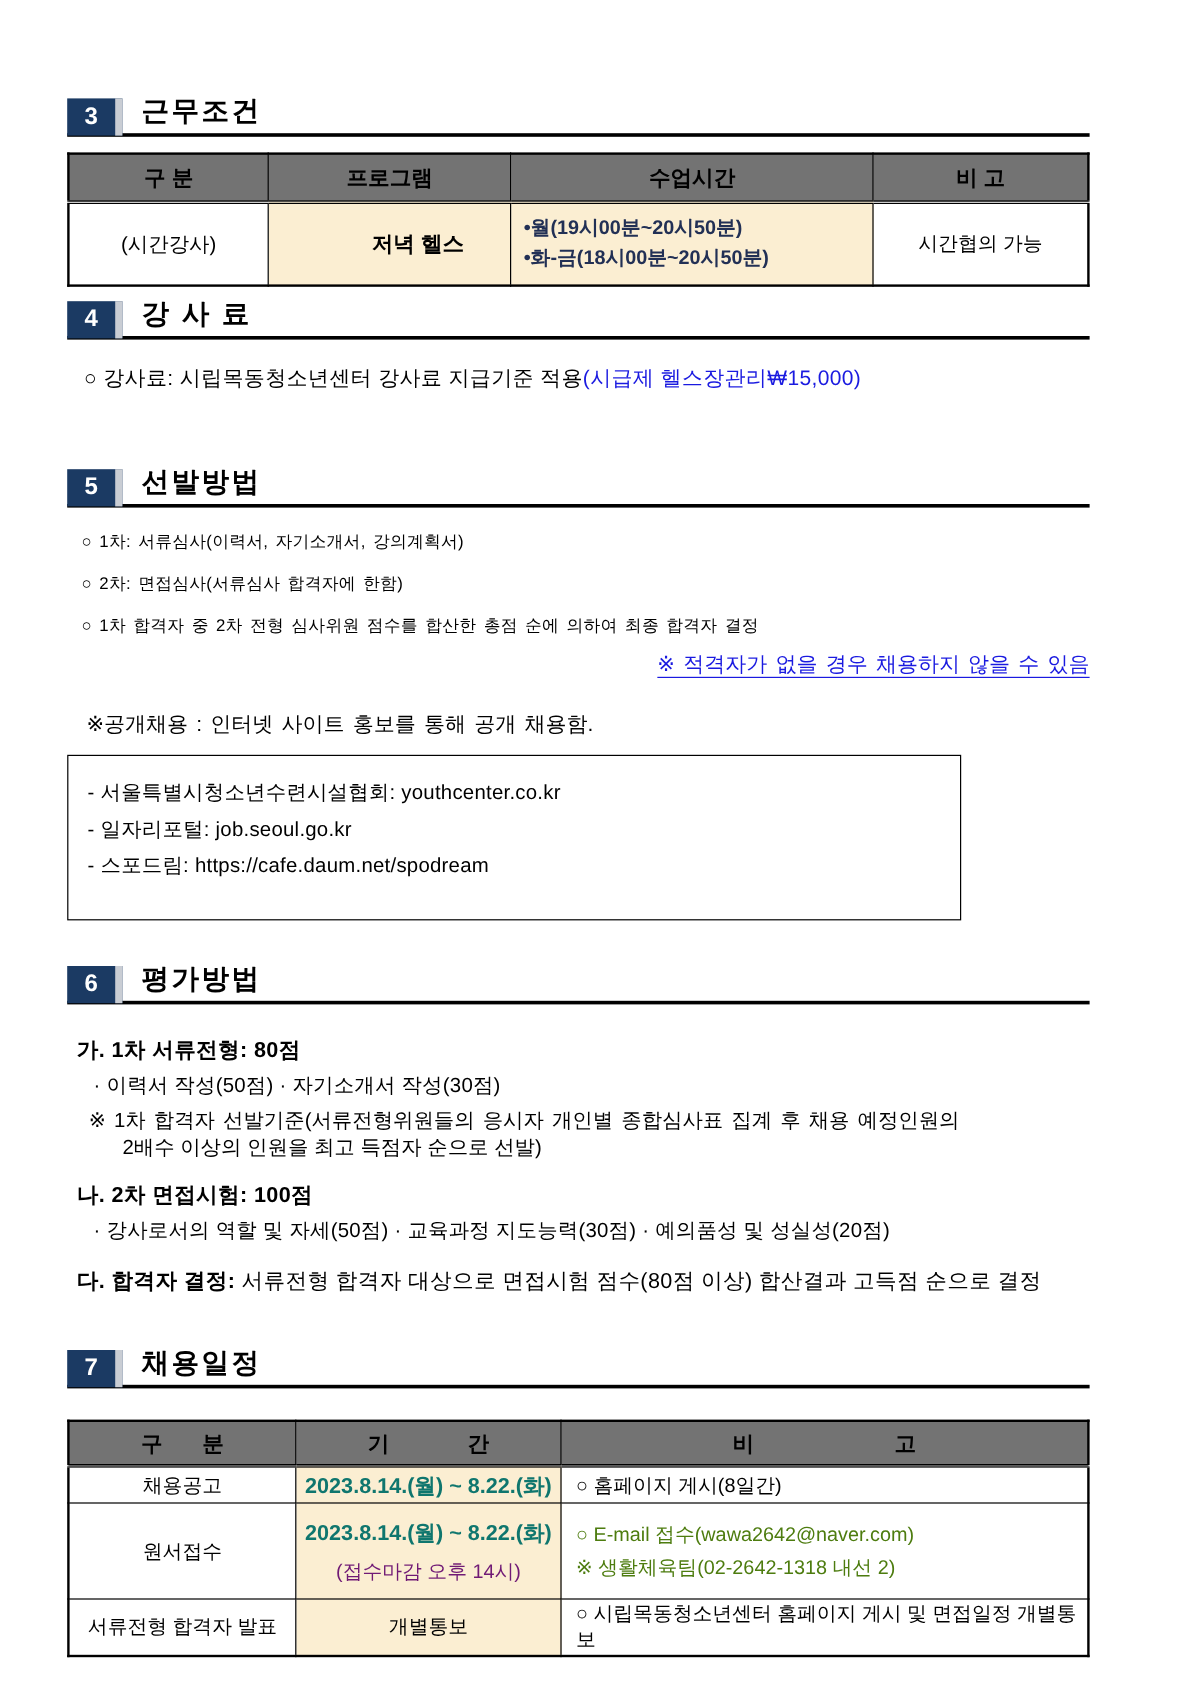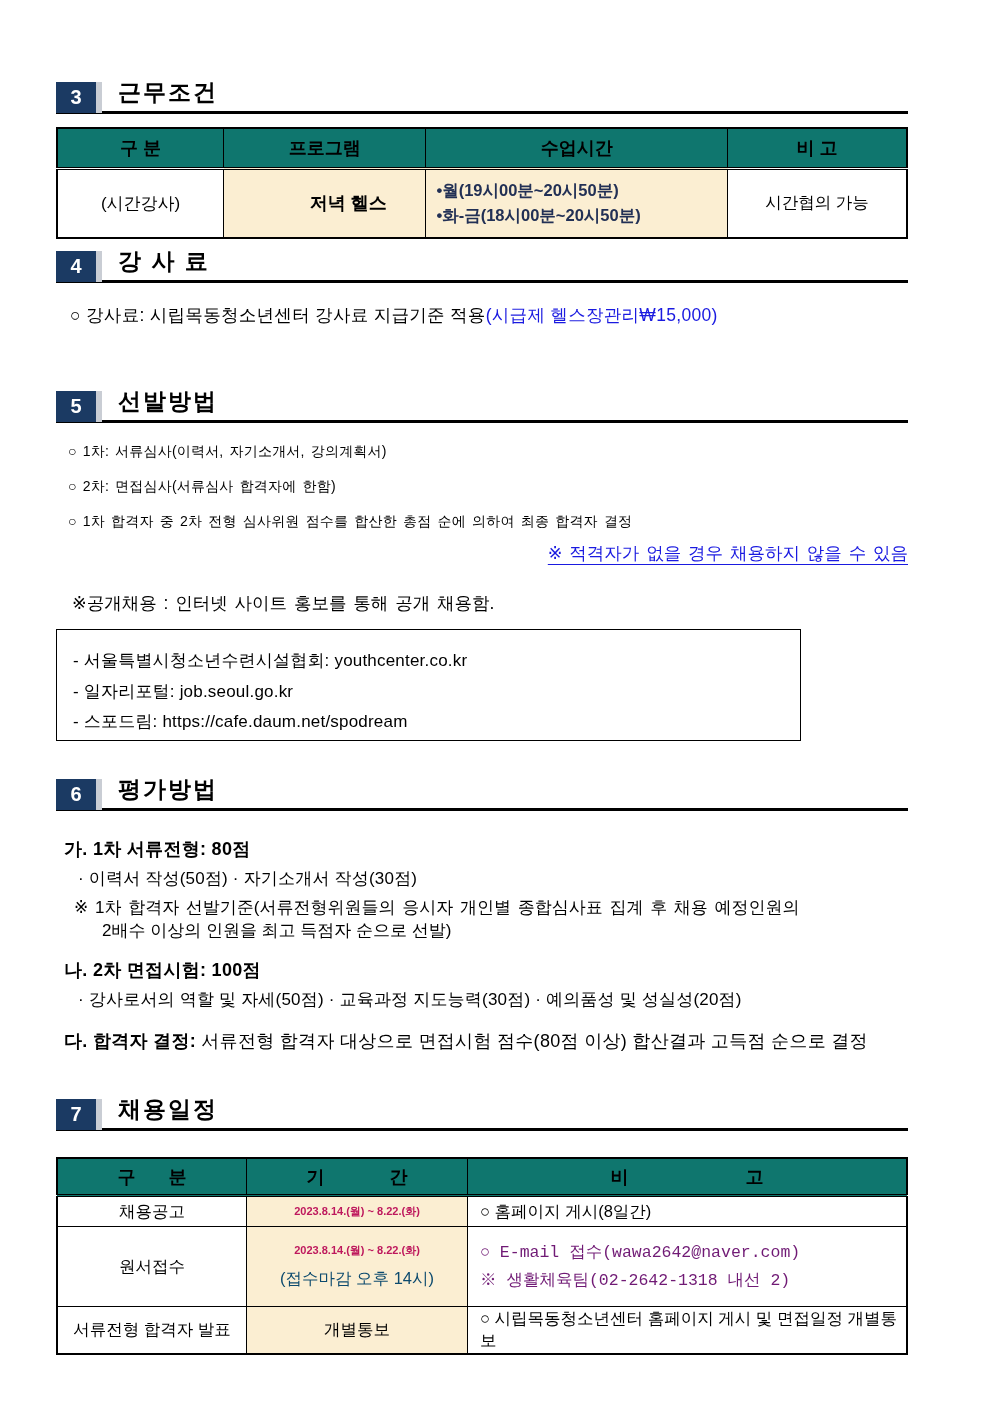--- a/index.html
+++ b/index.html
@@ -25,21 +25,21 @@
   }
   .sec-title {
     font-size:23px; font-weight:bold; margin-left:16px;
     letter-spacing:2px; padding-bottom:3px; white-space:nowrap;
   }
 
   
   table { border-collapse:collapse; width:100%; table-layout:fixed; }
   .doc-table { border:2px solid #000; }
   .doc-table th {
-    background:#0f766e; font-size:18px; font-weight:bold;
+    background:#737373; font-size:18px; font-weight:bold;
     border:1px solid #000; border-bottom:3px double #000;
     height:40px; text-align:center;
   }
   .doc-table td { border:1px solid #000; font-size:17px; text-align:center; vertical-align:middle; }
   .cream { background:#fbeed2; }
   .bold  { font-weight:bold;padding-left:47px; }
 
   
   .t1 td { height:70px; }
   .t1 .time-cell { text-align:left; padding:6px 8px 6px 10px; color:#223055; font-weight:600; font-size:16.5px; line-height:1.55; }
@@ -50,43 +50,43 @@
   .blue { color:#1a1ae0; }
   .bullet { margin:17px 0 0 12px; font-size:14px; letter-spacing:0.2px; word-spacing:2px; }
   .note-blue {
     margin:10px 0 0 40px; font-size:17.5px; color:#1a1ae0;
     text-decoration:underline; text-underline-offset:5px; word-spacing:2px;text-align:right;
   }
   .open-recruit { margin:26px 0 0 16px; font-size:17.5px; word-spacing:2px; }
 
   .link-box {
     margin:14px 0 0 0; border:1.5px solid #000; width:745px;
-    padding:16px 10px 2px 16px;
+    padding:16px 10px 28px 16px;
   }
   .link-box .link-line { font-size:17px; line-height:1.8; letter-spacing:0.2px; }
 
   
   .eval-title { margin-left:8px; font-size:18px; font-weight:bold; letter-spacing:0.3px; }
   .eval-item  { margin-left:22px; font-size:17px; letter-spacing:0.2px; }
   .eval-note  { margin-left:18px; font-size:17px; word-spacing:2px; }
   .eval-note2 { margin-left:46px; font-size:17px; }
 
   
   .t2 th { height:38px; }
   .t2 .ls1 { letter-spacing:14px; text-indent:14px; }
   .t2 .ls2 { letter-spacing:30px; text-indent:30px; }
   .t2 .ls3 { letter-spacing:56px; text-indent:56px; }
   .t2 td { font-size:16.5px; }
   .t2 .r1 td { height:31px; }
   .t2 .r2 td { height:80px; }
   .t2 .r3 td { height:47px; }
   .t2 .note-cell { text-align:left; padding-left:12px; }
-  .t2 .period-main { font-weight:bold; color:#be185d; font-size:11px; }
-  .t2 .period-sub  { color:#0c4a6e; font-size:16.5px; margin-top:10px; }
-  .t2 .blue-note { color:#701a75; line-height:1.7;font-family:Liberation Mono, monospace; }
+  .t2 .period-main { font-weight:bold; color:#0f766e; font-size:18px; }
+  .t2 .period-sub  { color:#701a75; font-size:16.5px; margin-top:10px; }
+  .t2 .blue-note { color:#4d7c0f; line-height:1.7; }
   .gap-s3-table { margin-top:13px; }
   .gap-s4 { margin-top:10px; }
   .gap-s5 { margin-top:62px; }
   .gap-s6 { margin-top:36px; }
   .gap-s6-body { margin-top:26px; }
   .gap-na { margin-top:16px; }
   .gap-da { margin-top:18px; }
   .gap-s7 { margin-top:44px; }
   .gap-s7-table { margin-top:26px; }
   .mt6 { margin-top:6px; }

